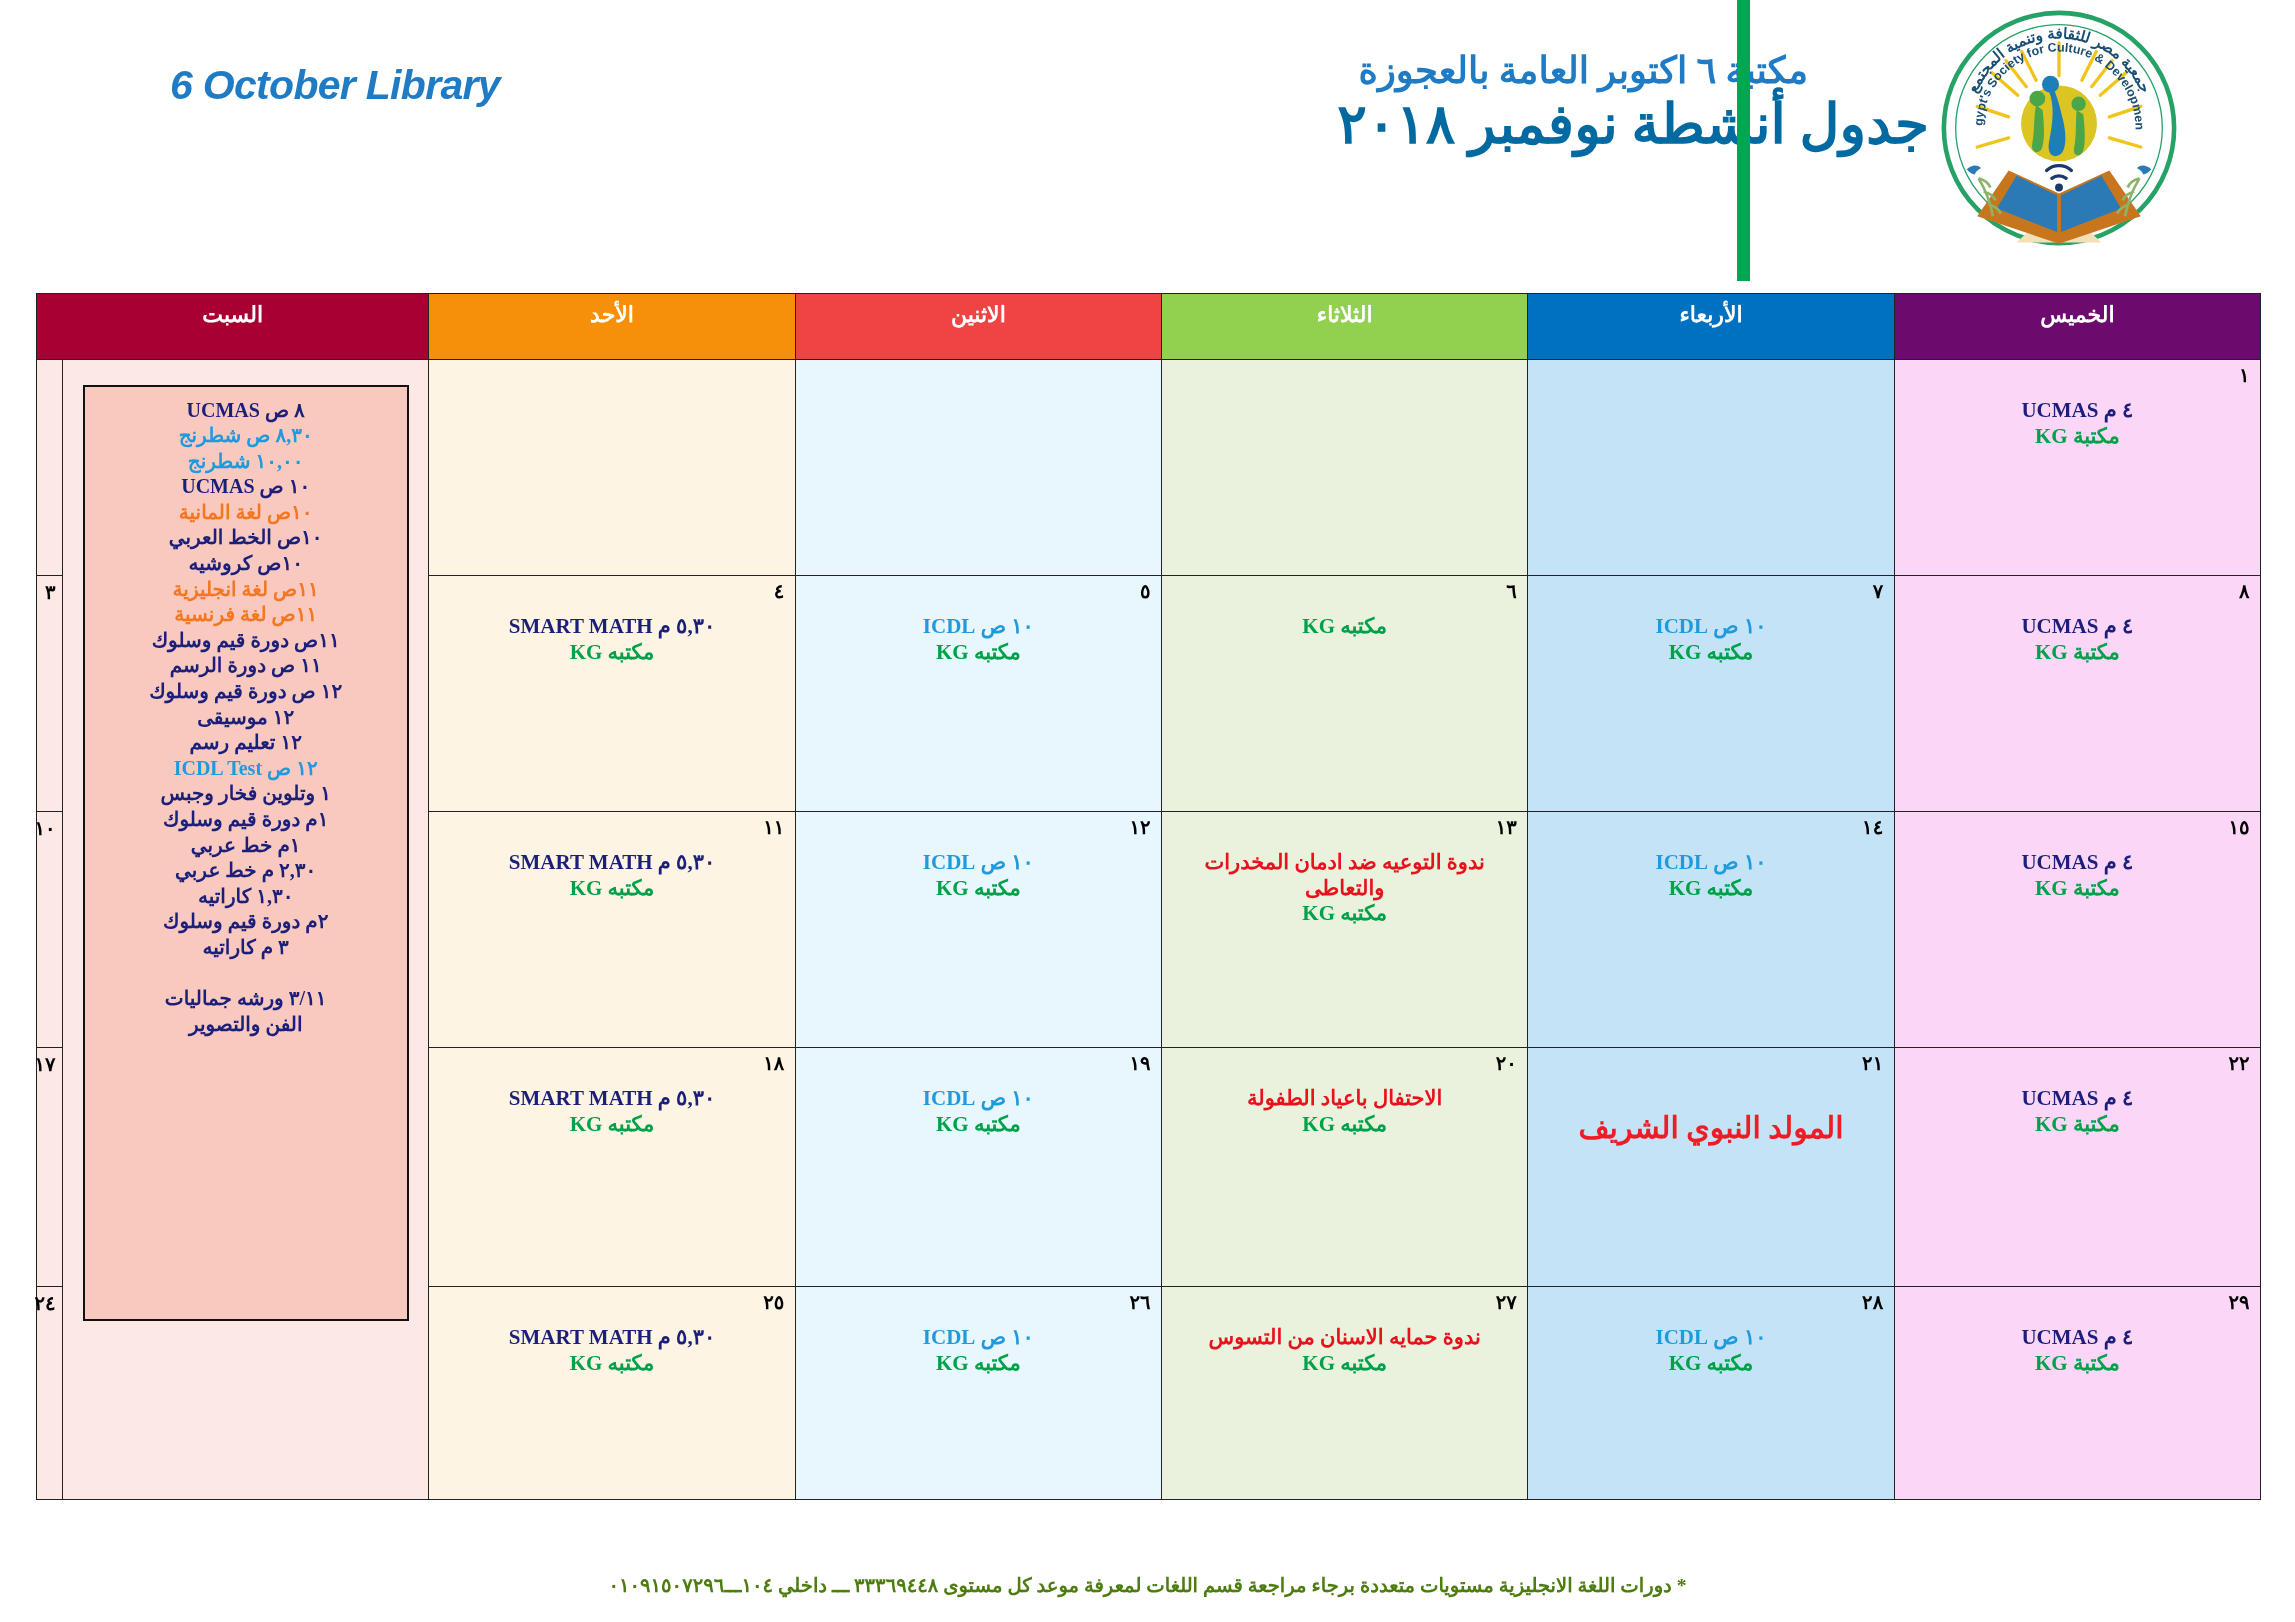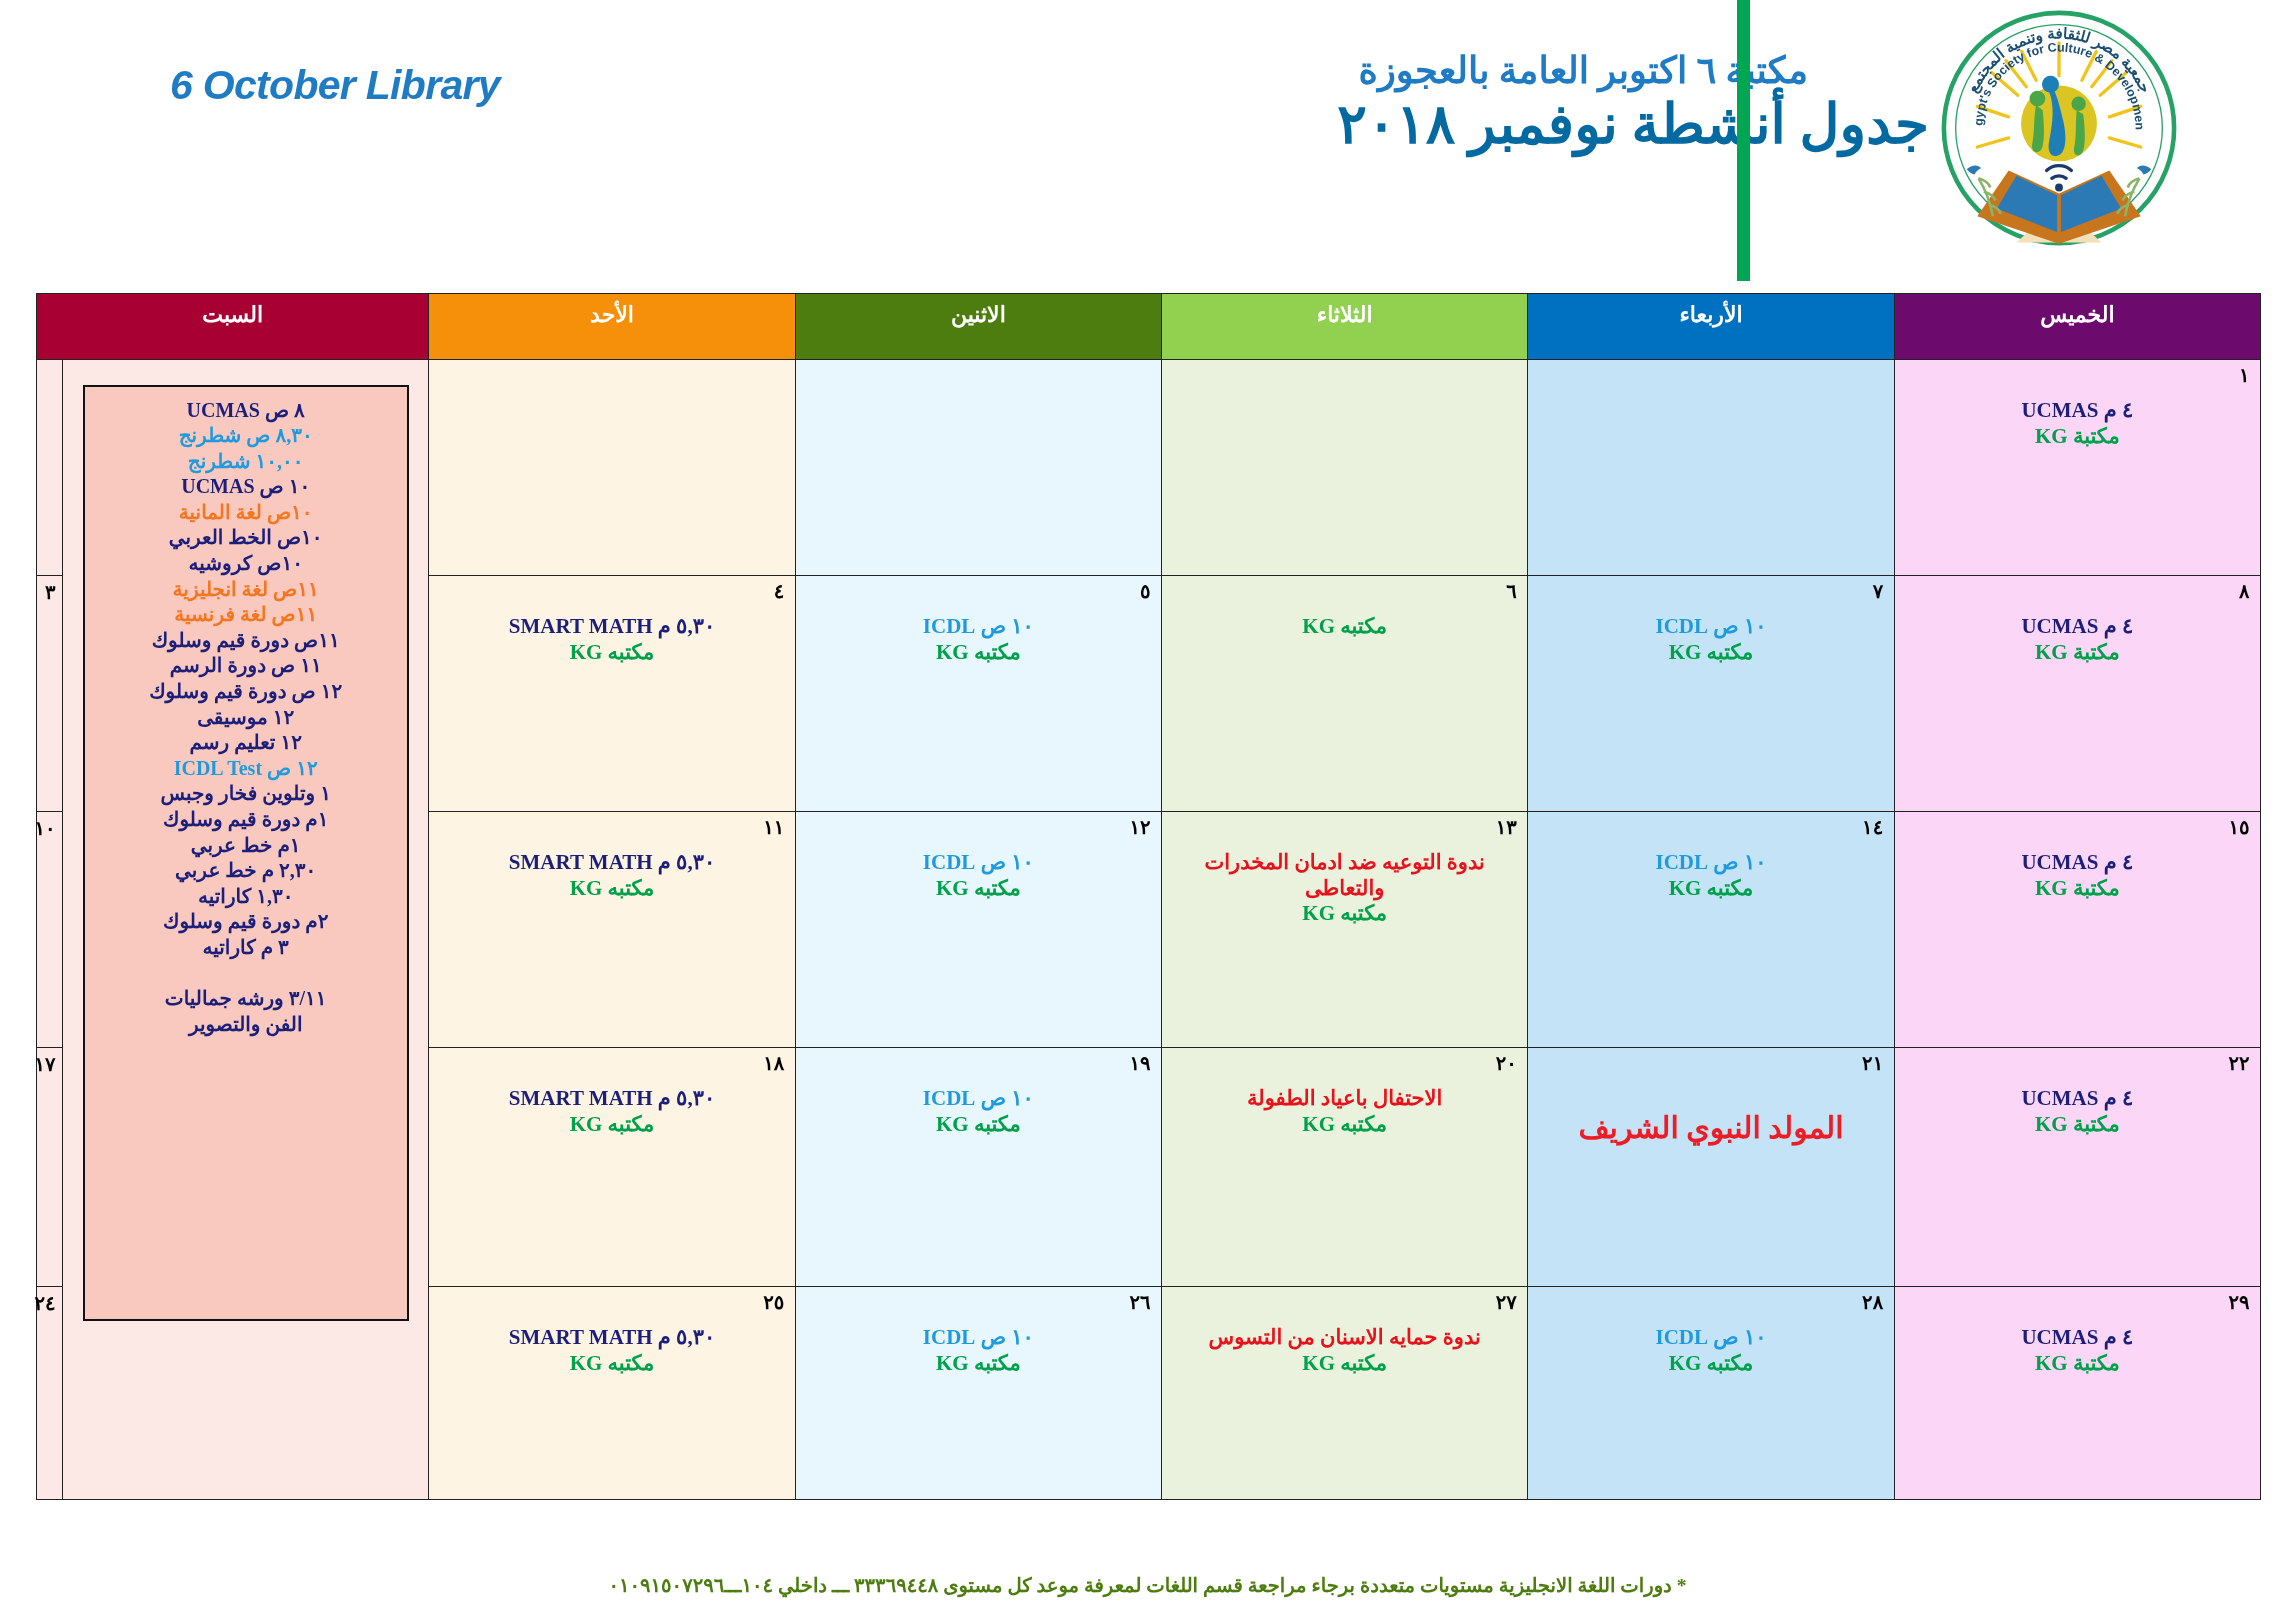--- a/index.html
+++ b/index.html
@@ -67,21 +67,21 @@
   .c-sun{width:366px;}
   .c-mon{width:366px;}
   .c-tue{width:366px;}
   .c-wed{width:366px;}
   .c-thu{width:366px;}
   .c-num{width:26px;}
 
   
   .h-sat{background:#a80032;}
   .h-sun{background:#f6900b;}
-  .h-mon{background:#4d7c0f;}
+  .h-mon{background:#ef4444;}
   .h-tue{background:#92d050;font-family:Liberation Serif, serif;}
   .h-wed{background:#0070c0;}
   .h-thu{background:#6d0a6d;}
 
   
   .b-sat{background:#fce9e6;}
   .b-sun{background:#fdf4e3;}
   .b-mon{background:#e8f6fd;}
   .b-tue{background:#eaf2dd;}
   .b-wed{background:#c5e3f7;}

